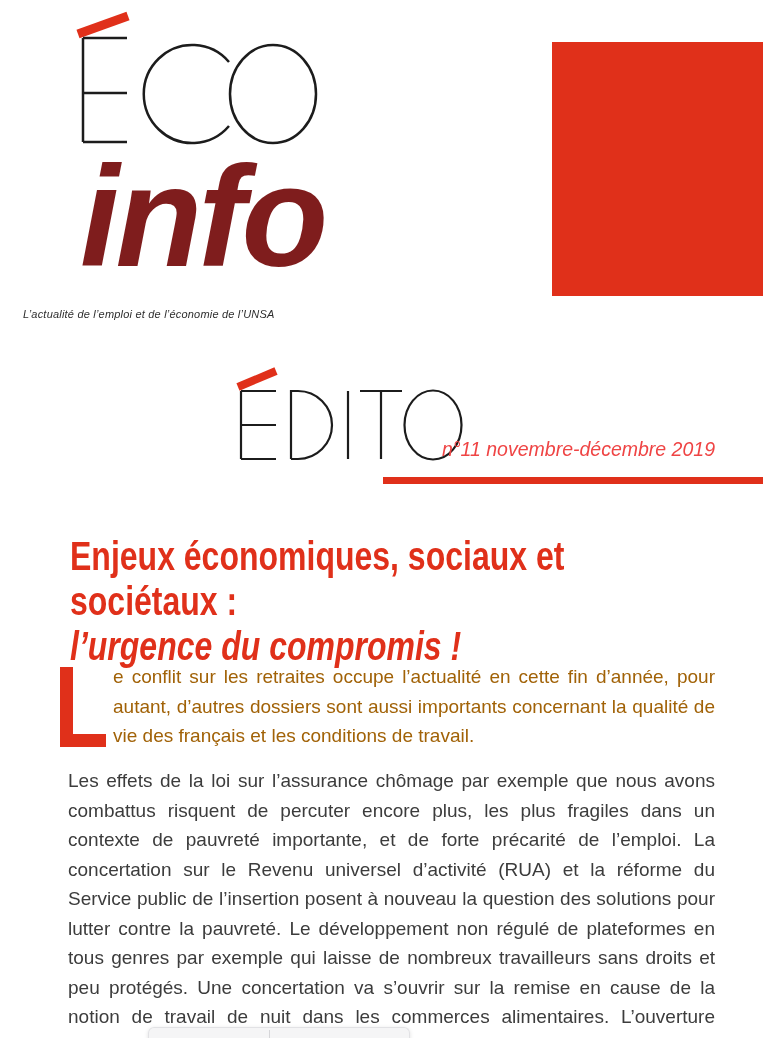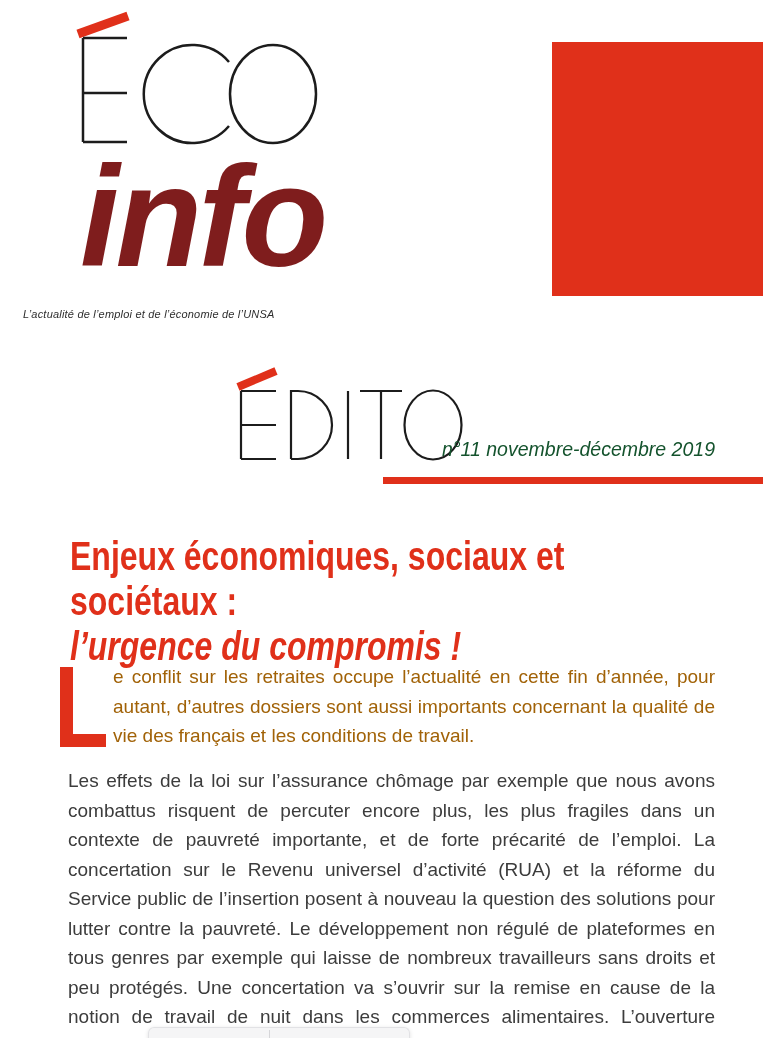--- a/index.html
+++ b/index.html
@@ -18,21 +18,21 @@
   .tagline{
     position:absolute;left:23px;top:291px;
     font-size:11px;font-style:italic;color:#2e2e2e;letter-spacing:0.2px;margin-top:17px;
   }
   .red-block{position:absolute;left:552px;top:42px;width:211px;height:254px;background:#E0301A;}
 
   
   .edito-svg{position:absolute;left:230px;top:364px;}
   .issue{
     position:absolute;right:48px;top:438px;
-    font-size:19.5px;font-style:italic;color:#14532d;
+    font-size:19.5px;font-style:italic;color:#ef4444;
   }
   .red-rule{position:absolute;left:383px;top:477px;width:380px;height:7px;background:#E0301A;}
 
   
   .headline{position:absolute;left:70px;top:534px;width:800px;transform:scaleX(0.8);transform-origin:left top;}
   .headline .l1,.headline .l2{
     display:block;font-weight:bold;color:#E0301A;
     font-size:40px;line-height:45px;letter-spacing:0px;
   }
   .headline .l2{font-style:italic;}

